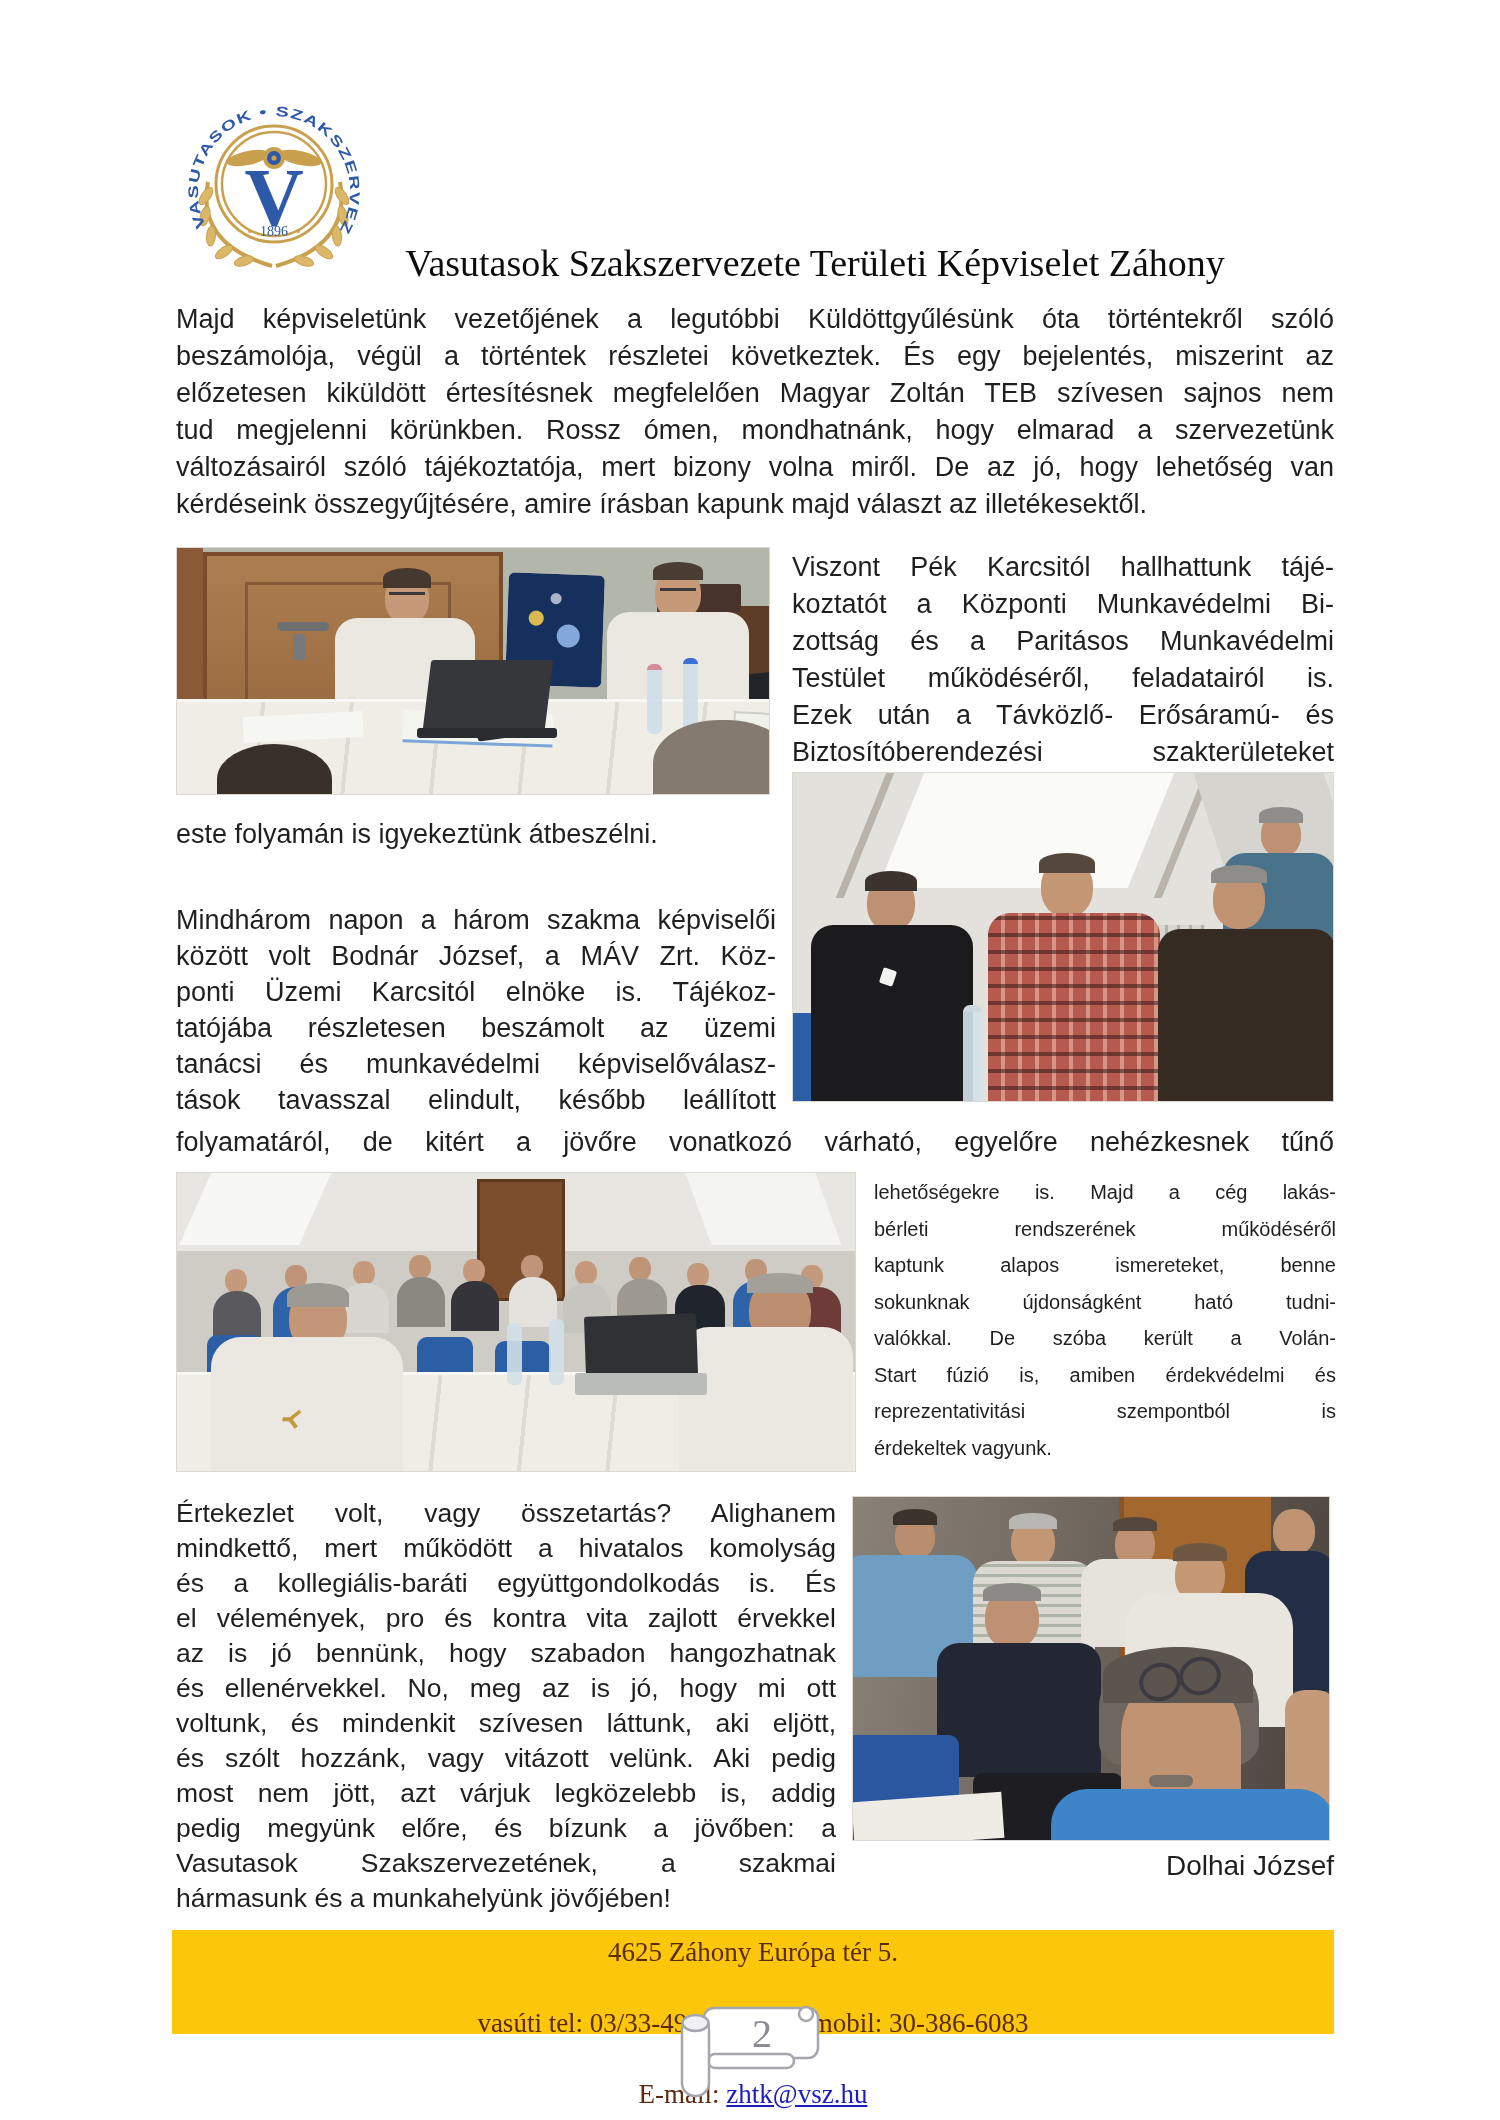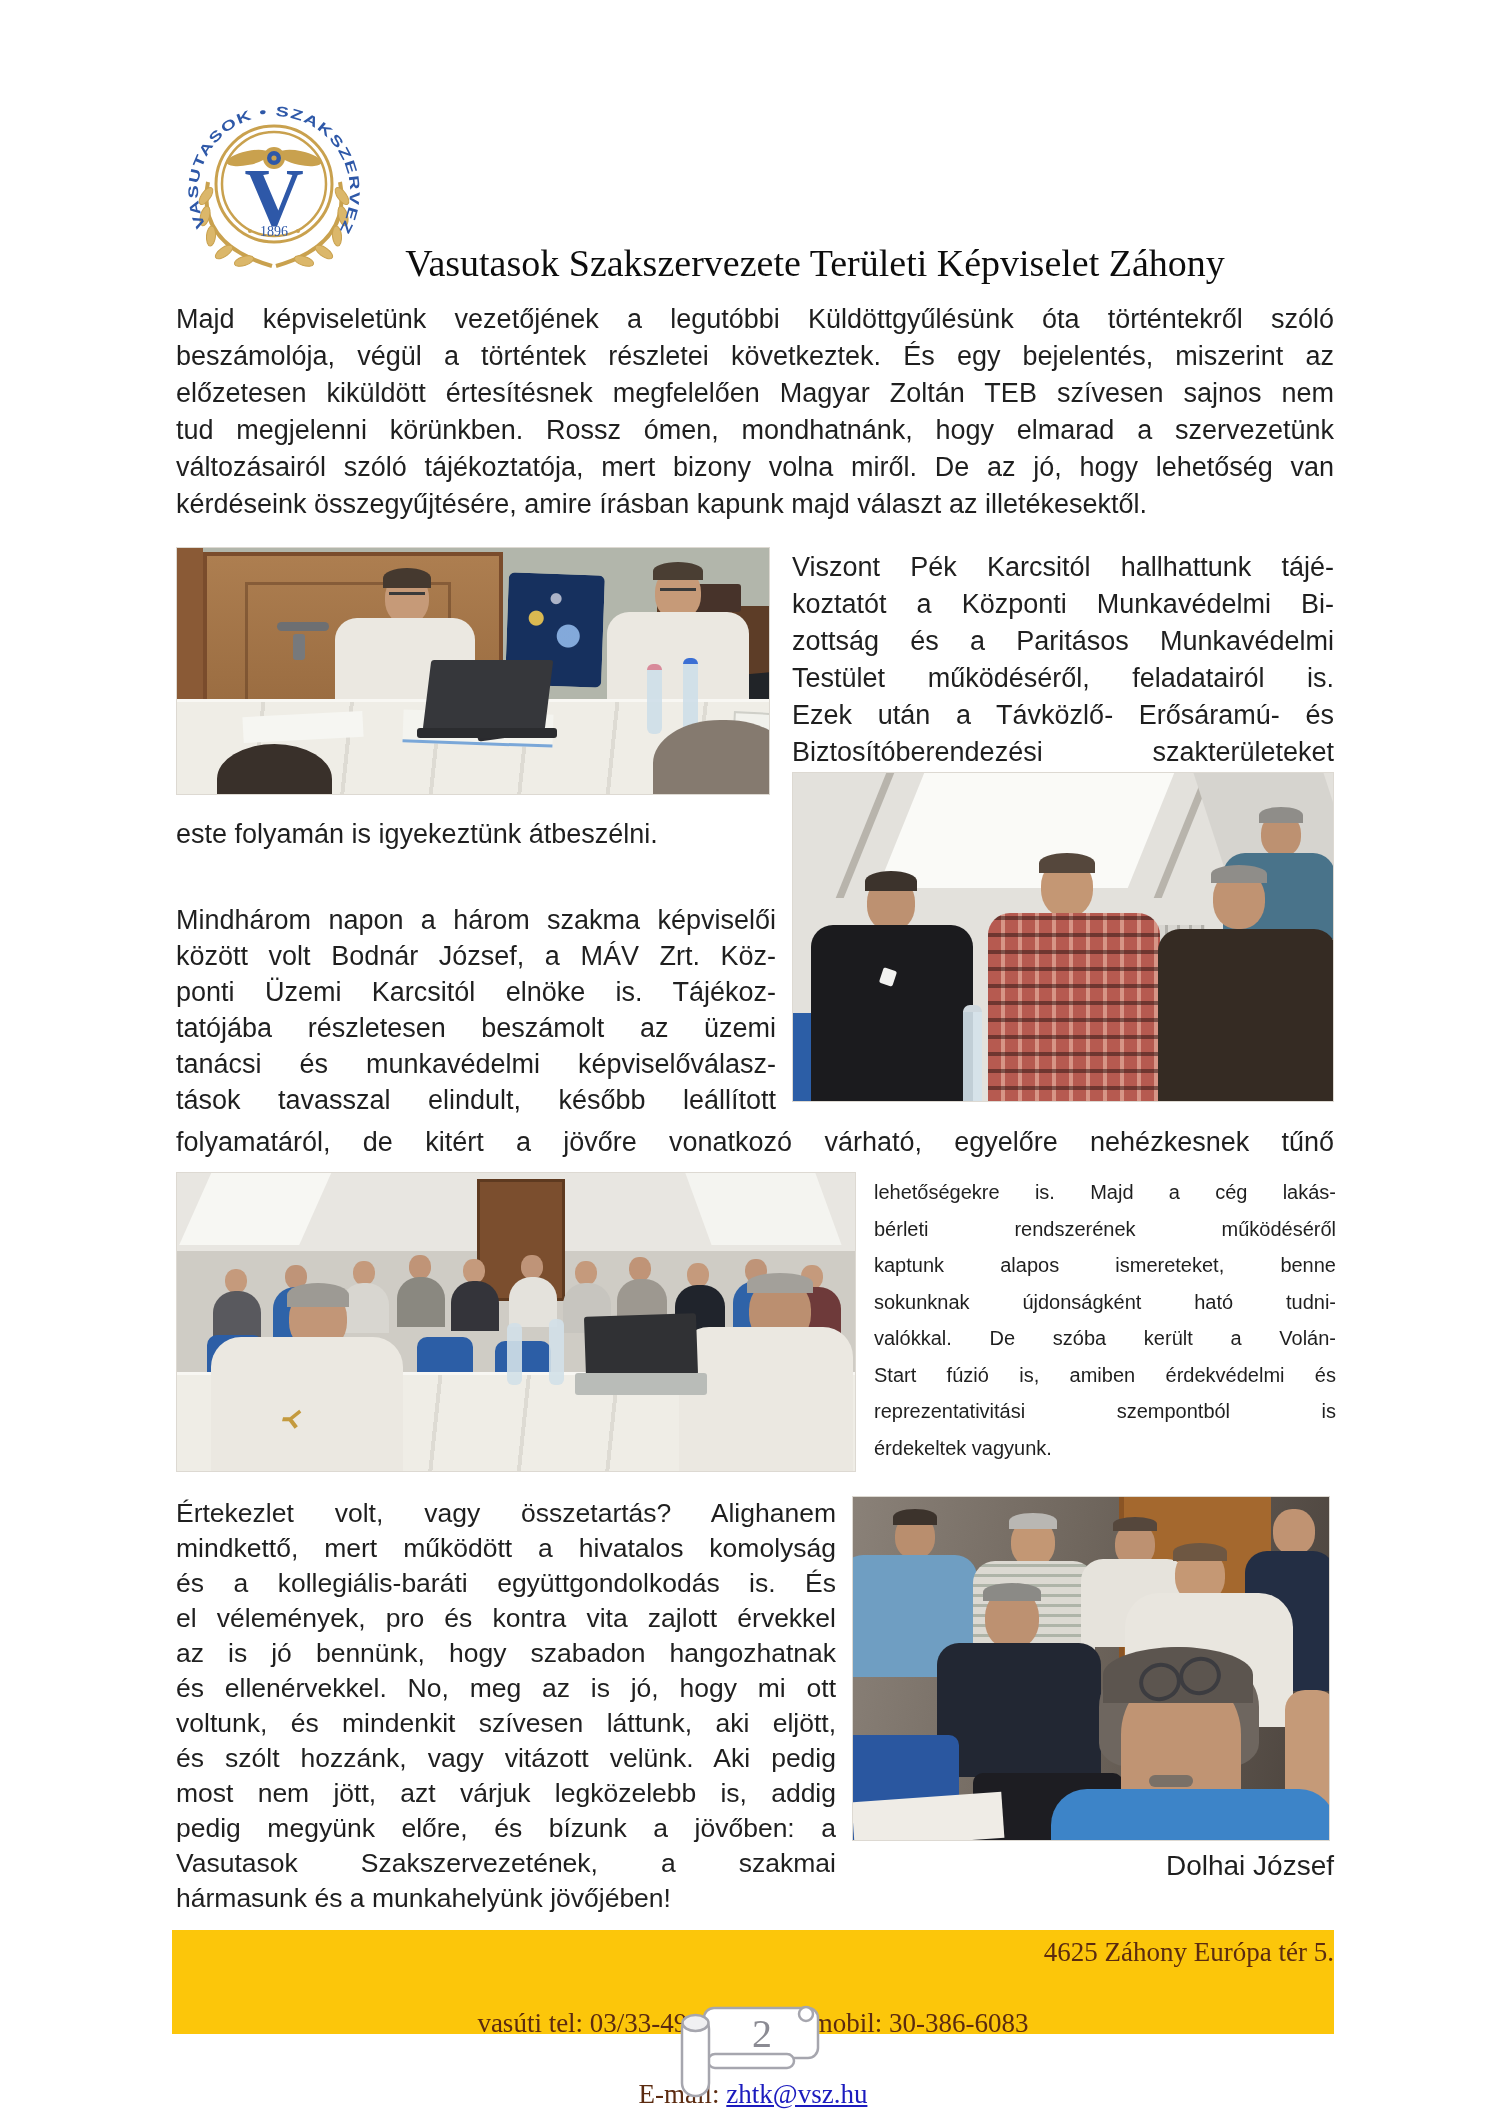--- a/index.html
+++ b/index.html
@@ -39,21 +39,21 @@
   .plaid{background-color:#b65a50;
      background-image:repeating-linear-gradient(0deg,transparent 0 13px,rgba(40,18,16,.5) 13px 17px),
                       repeating-linear-gradient(90deg,transparent 0 13px,rgba(255,220,200,.45) 13px 17px);}
   .cloth{position:absolute;left:0;right:0;bottom:0;background:#efede6;
      background-image:repeating-linear-gradient(96deg,transparent 0 84px,rgba(160,155,145,.22) 84px 88px);
      border-top:3px solid #f8f7f3;}
 
   
   #footer-band{position:absolute;left:172px;top:1930px;width:1162px;height:104px;background:#fcc60a;}
   #footer-band .fl{width:100%;text-align:center;font:400 27px/31px "Liberation Serif","DejaVu Serif",serif;color:#5b2b10;margin-top:40px;}
-  #footer-band .fl.f1{margin-top:7px;text-align:right;}
+  #footer-band .fl.f1{margin-top:7px;}
   #email-link{color:#1b1bbe;text-decoration:underline;cursor:pointer;}
   #page-scroll{position:absolute;left:670px;top:2000px;width:168px;height:114px;}
 </style>
 </head>
 <body>
 
 <div id="page">
 
   <svg class="abs" id="union-logo" style="left:178px;top:84px;" width="192" height="198" viewBox="0 0 192 198">
     <defs>

